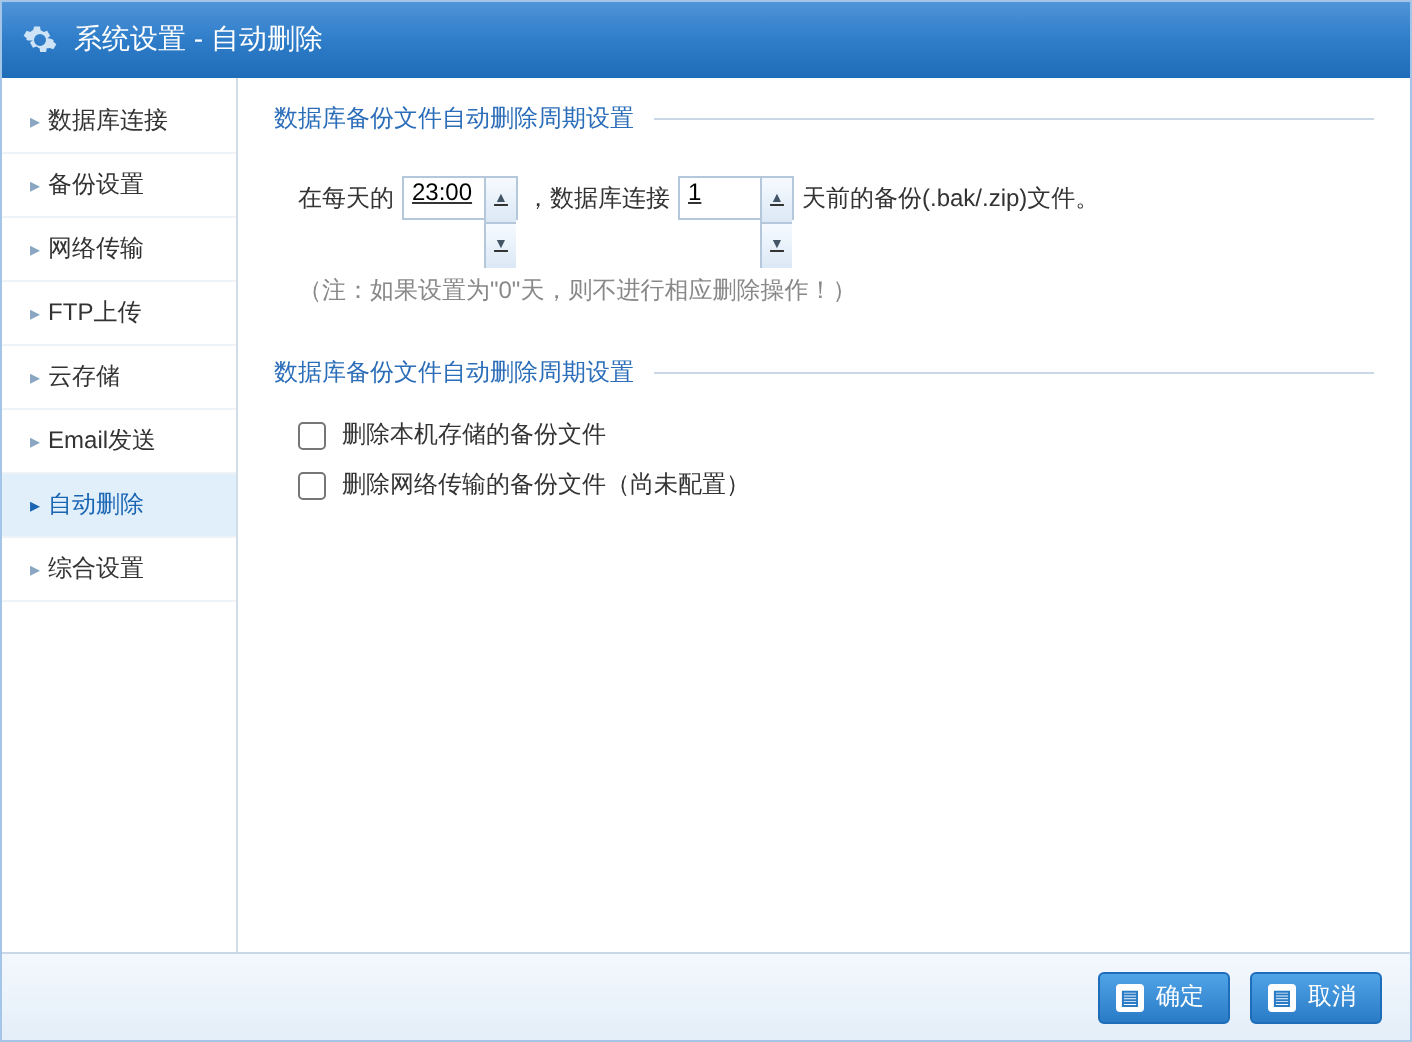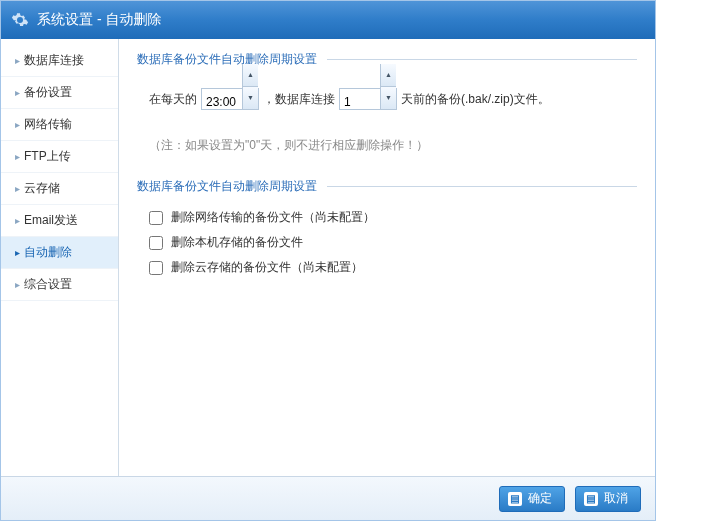--- a/index.html
+++ b/index.html
@@ -1,33 +1,33 @@
 <!DOCTYPE html>
 <html><head>
 <meta charset="utf-8">
 <style>
 * { box-sizing: border-box; margin: 0; padding: 0; }
 body { font-family: "Microsoft YaHei", SimSun, sans-serif; font-size: 12px; background: #fff; }
-.window { width: 656px; height: 521px; border: 1px solid #a4c5e8; display: flex; flex-direction: column; }
+.window { width: 706px; height: 521px; border: 1px solid #a4c5e8; display: flex; flex-direction: column; }
 .titlebar { height: 38px; background: linear-gradient(#4f94d8, #2f7dc9 50%, #1f6cb9); color: #fff; display: flex; align-items: center; padding: 0 10px; font-size: 14px; }
 .gear { width: 18px; height: 18px; margin-right: 8px; display: inline-flex; align-items: center; justify-content: center; }
 .body { flex: 1; display: flex; background: #fff; }
 .sidebar { width: 118px; border-right: 1px solid #d0dce8; padding: 6px 0; }
 .nav-item { padding: 7px 8px 7px 14px; cursor: pointer; color: #333; border-bottom: 1px solid #eef3f8; display: flex; align-items: center; }
 .nav-item .arrow { color: #8aa6c2; margin-right: 4px; font-size: 10px; }
 .nav-item.active { background: #e1effb; color: #1a66b3; }
 .nav-item.active .arrow { color: #1a66b3; }
 .content { flex: 1; padding: 12px 18px; position: relative; }
 .fieldset { border: none; margin-bottom: 18px; }
 .legend-row { display: flex; align-items: center; margin-bottom: 10px; }
 .legend-text { color: #2b6db8; font-weight: normal; font-size: 12px; padding-right: 10px; white-space: nowrap; }
 .legend-line { flex: 1; height: 1px; background: #c9d7e6; }
 .row { padding: 4px 12px; color: #333; line-height: 22px; display: flex; align-items: center; flex-wrap: wrap; margin-top: 16px; }
 .note { color: #888; }
-.spinner { display: inline-flex; align-items: flex-end; height: 22px; border: 1px solid #b5c7da; background: #fff; margin: 0 4px; }
+.spinner { display: inline-flex; align-items: flex-start; height: 22px; border: 1px solid #b5c7da; background: #fff; margin: 0 4px; text-decoration: underline; }
 .spinner input { width: 40px; border: none; padding: 0 4px; font-size: 12px; outline: none; }
 .spin-btns { display: flex; flex-direction: column; border-left: 1px solid #b5c7da; }
 .spin-btn { width: 15px; flex: 1; background: linear-gradient(#f6faff,#dbe8f5); display: flex; align-items: center; justify-content: center; font-size: 7px; color: #4a6; color: #456; cursor: pointer; }
 .spin-btn:first-child { border-bottom: 1px solid #b5c7da; }
 .check-row { padding: 4px 12px; display: flex; align-items: center; color: #333; }
 .check-row input[type=checkbox] { width: 14px; height: 14px; margin-right: 8px; border: 1px solid #9fb6cd; }
 .footer { height: 44px; background: linear-gradient(#f3f8fd,#e4eef8); border-top: 1px solid #c9d7e6; display: flex; align-items: center; justify-content: flex-end; padding: 0 14px; gap: 10px; }
 .btn { height: 26px; padding: 0 12px 0 8px; background: linear-gradient(#4fa3e6,#2a7bc6); border: 1px solid #1f6cb9; color: #fff; border-radius: 3px; display: inline-flex; align-items: center; gap: 6px; cursor: pointer; font-size: 12px; }
 .btn-icon { width: 14px; height: 14px; background: #fff; border-radius: 2px; display: inline-flex; align-items: center; justify-content: center; color: #2a7bc6; font-size: 10px; font-weight: bold; }
 </style>
@@ -109,29 +109,25 @@
         <div class="row note">（注：如果设置为"0"天，则不进行相应删除操作！）</div>
       </div>
 
       <div class="fieldset">
         <div class="legend-row">
           <span class="legend-text">数据库备份文件自动删除周期设置</span>
           <span class="legend-line"></span>
         </div>
         <div class="check-row">
           <input type="checkbox" style="">
-          <span>删除网络传输的备份文件（尚未配置）</span>
-        </div>
-        <div class="check-row">
-          <input type="checkbox" style="">
           <span>删除本机存储的备份文件</span>
         </div>
         <div class="check-row">
           <input type="checkbox" style="">
-          <span>删除云存储的备份文件（尚未配置）</span>
+          <span>删除网络传输的备份文件（尚未配置）</span>
         </div>
       </div>
 
     </div>
   </div>
 
   <div class="footer">
     <button class="btn">
       <span class="btn-icon">▤</span>
       <span>确定</span>

